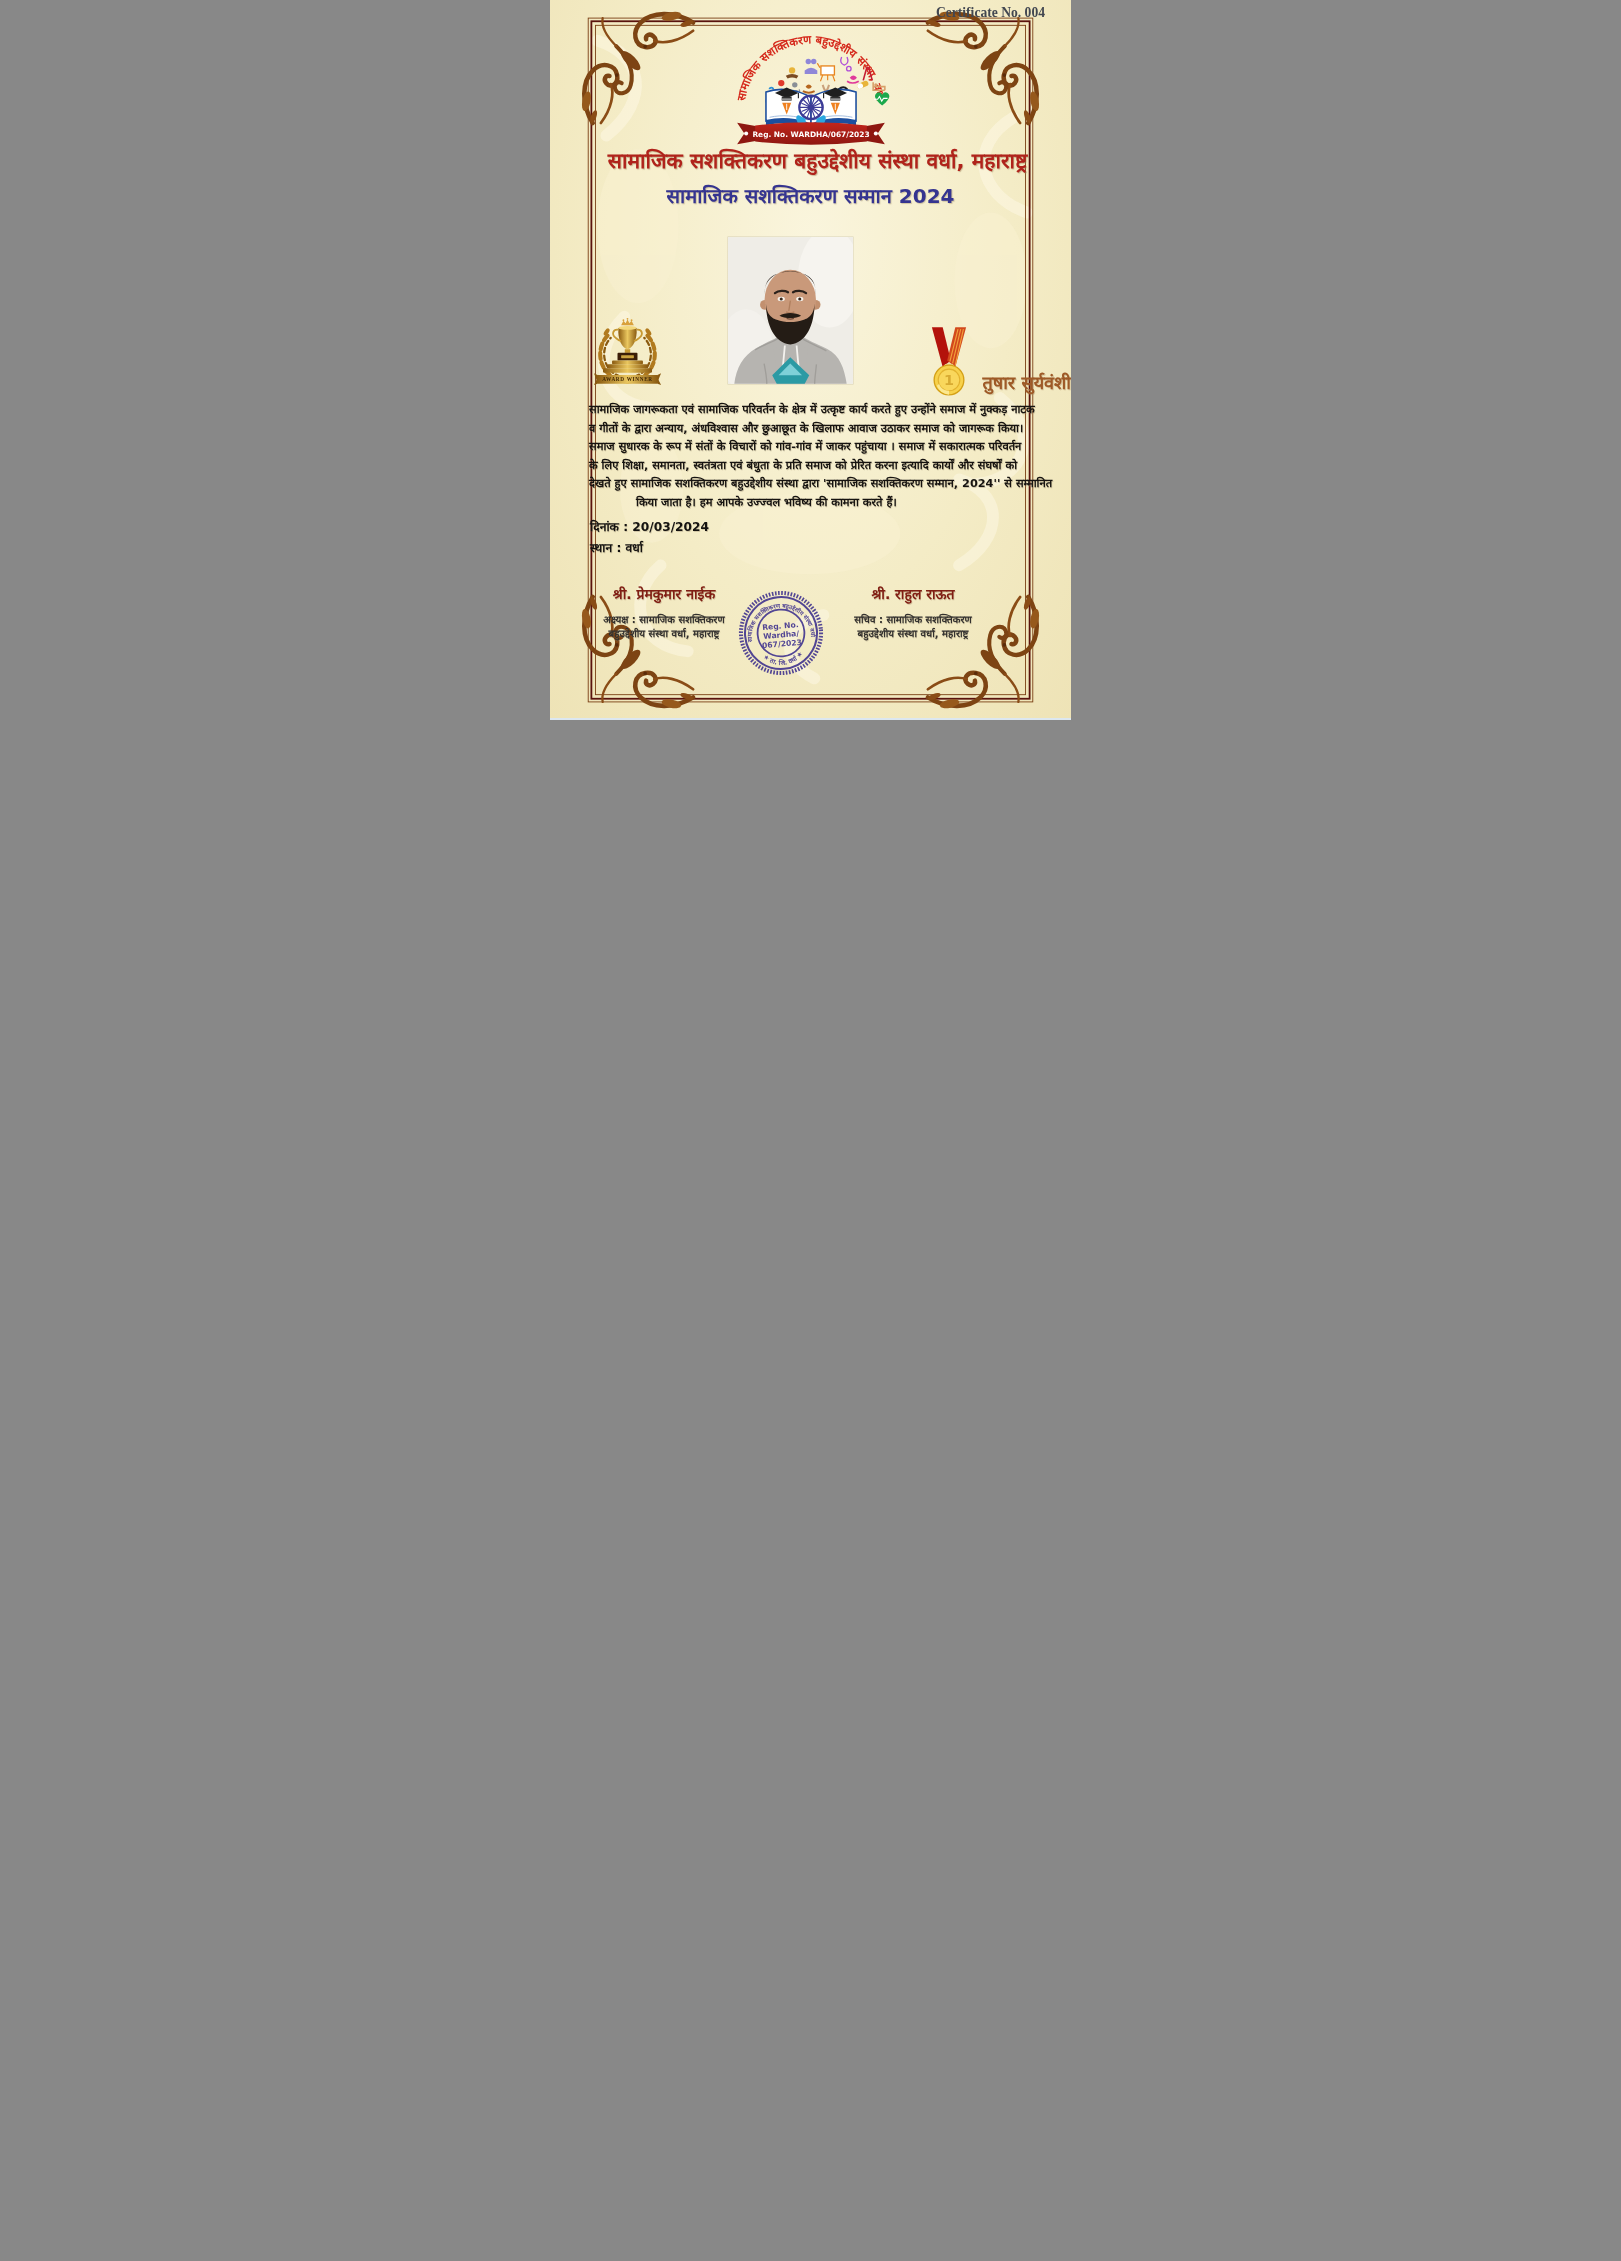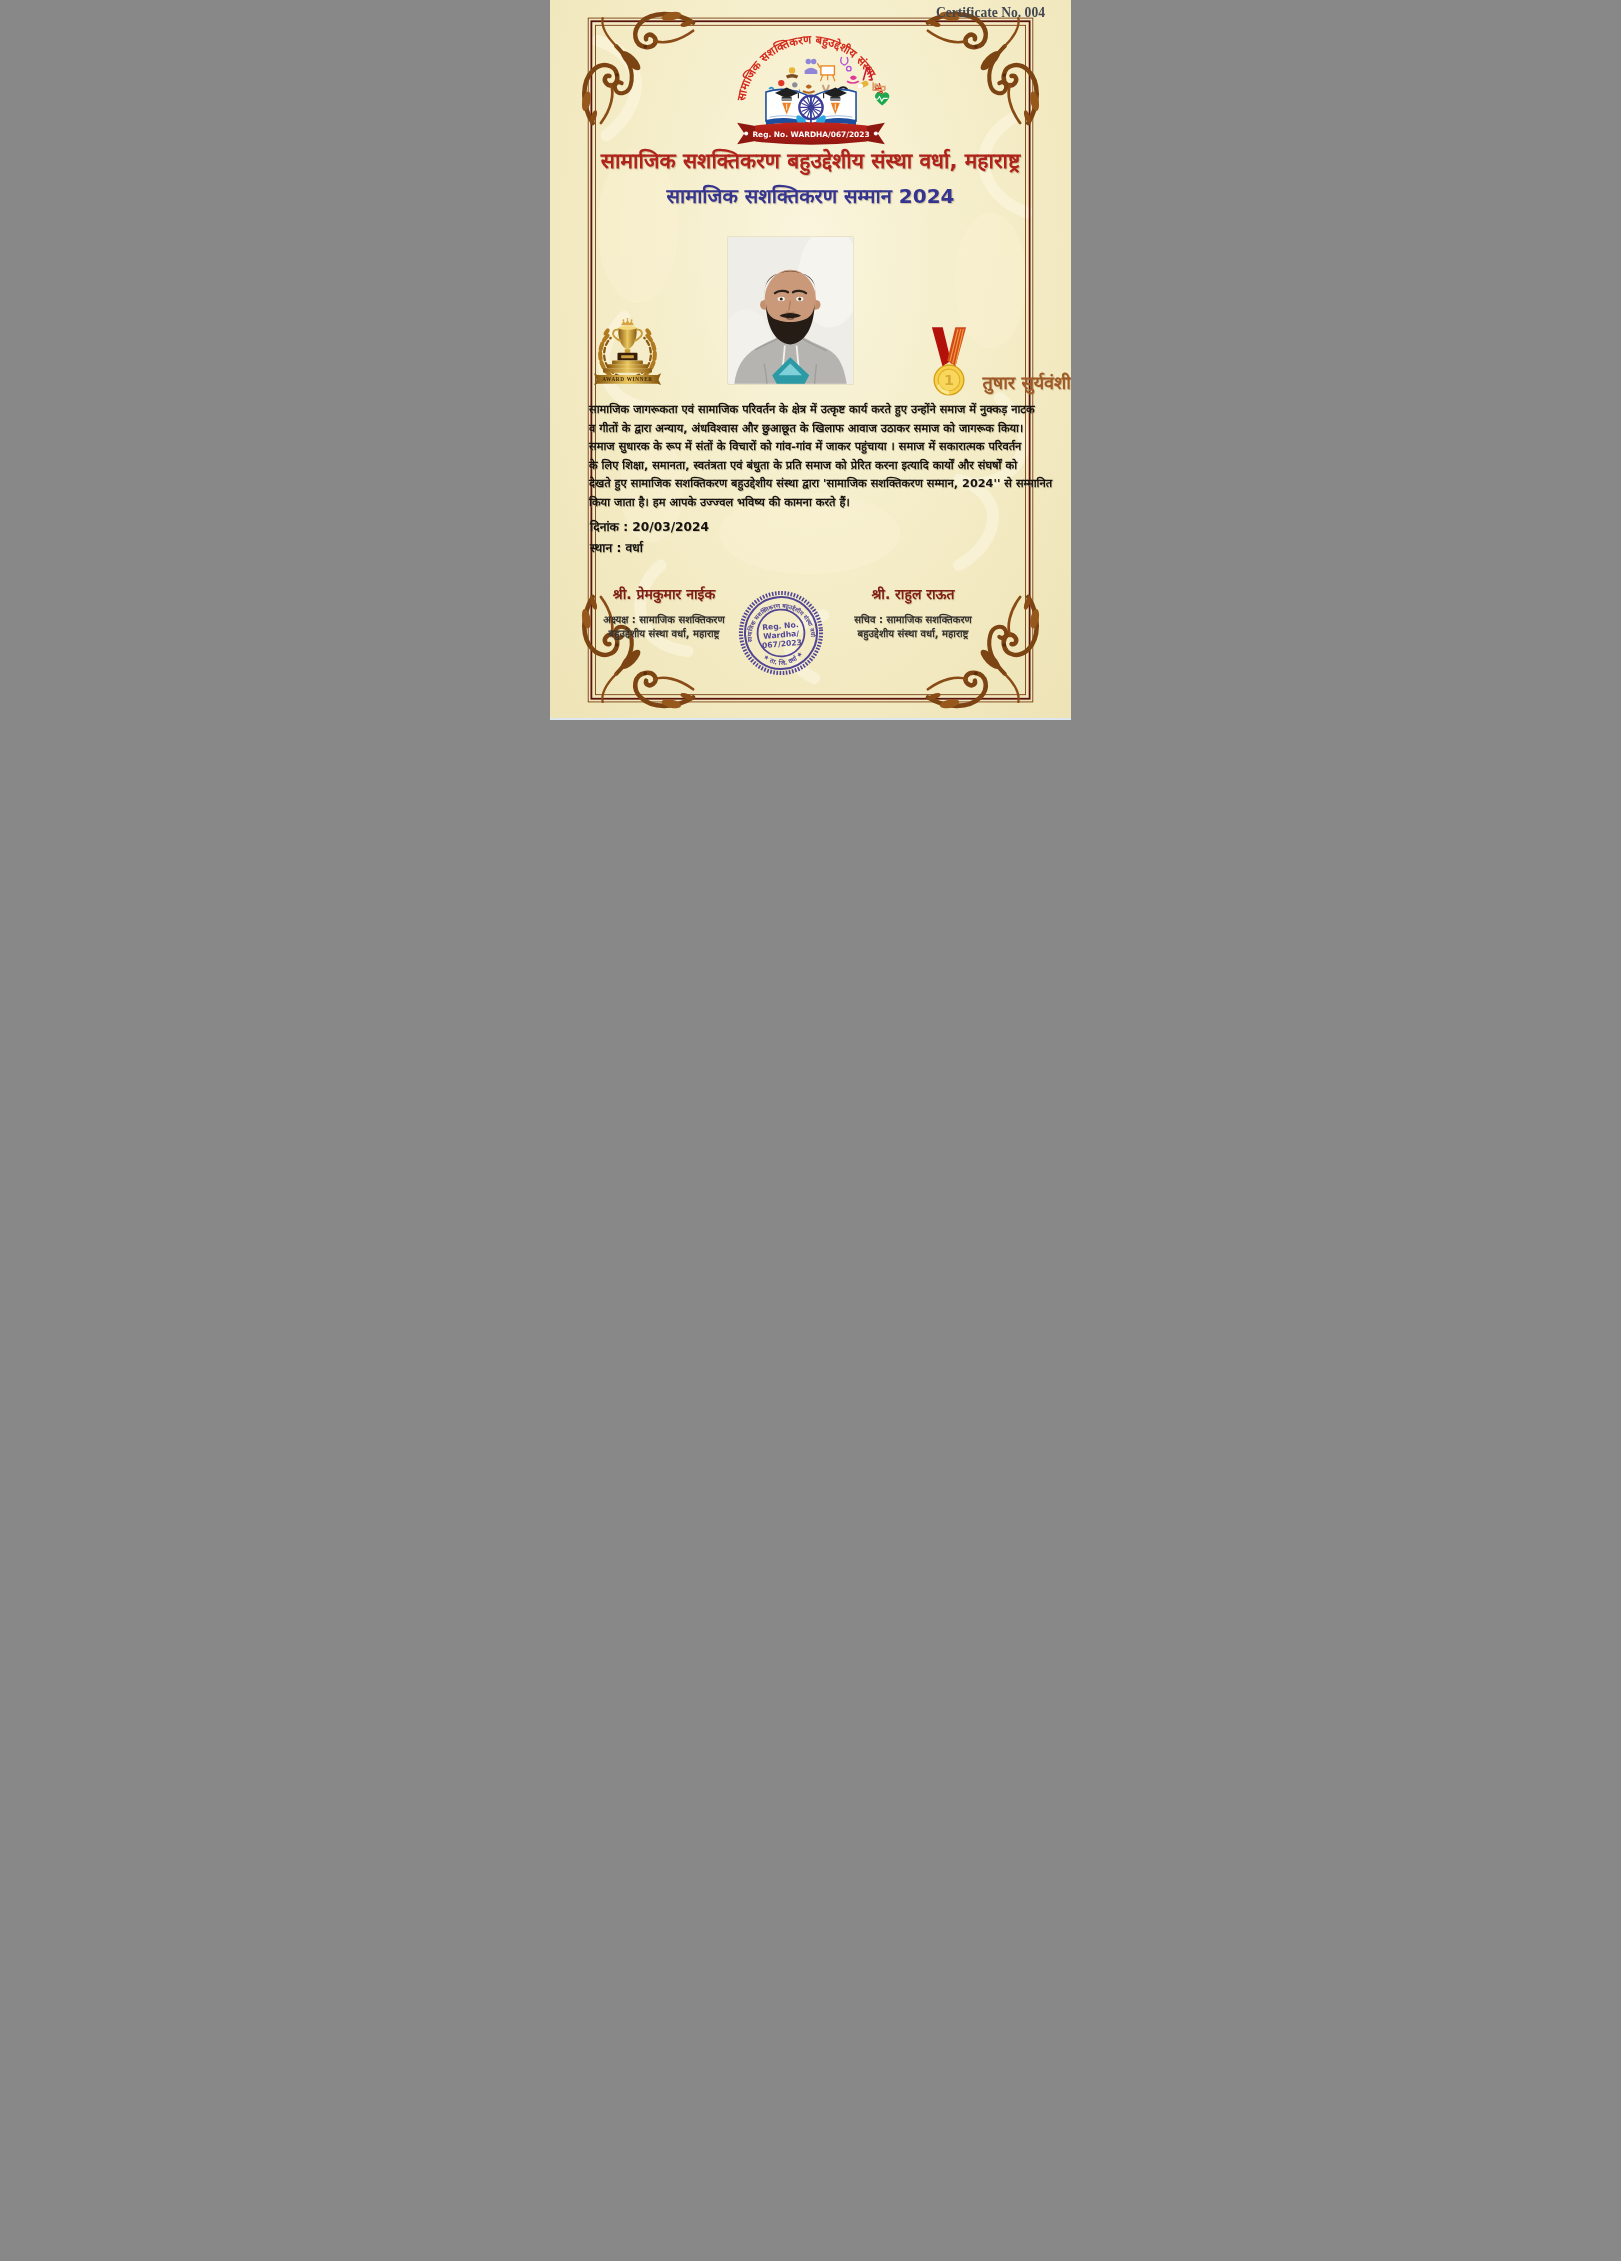--- a/index.html
+++ b/index.html
@@ -12,39 +12,40 @@
   .bg-frame{position:absolute; inset:0; width:100%; height:100%; z-index:1;}
   .cert-no{
     position:absolute; top:4.5px; right:26px; z-index:5;
     font-family:"Liberation Serif", serif; font-weight:bold; font-size:13.6px; color:#424750;
   }
   .logo-wrap{position:absolute; top:29px; left:50%; transform:translateX(-50%); z-index:4;}
   .title1{
     position:absolute; top:146px; left:0; width:100%; text-align:center; z-index:4;
     font-size:21px; font-weight:bold; color:#b0231b; white-space:nowrap;
     text-shadow:0.9px 1.4px 0.9px rgba(150,120,80,.45);
+    padding-left:7px;
   }
   .title2{
     position:absolute; top:182px; left:0; width:100%; text-align:center; z-index:4;
     font-size:20px; font-weight:bold; color:#353490; white-space:nowrap;
     text-shadow:0.9px 1.4px 0.9px rgba(150,130,90,.4);
   }
   .photo{position:absolute; top:237px; left:178px; width:125px; height:147px; z-index:4; box-shadow:0 0 0 0.5px rgba(120,110,90,.25);}
   .trophy{position:absolute; top:317px; left:43px; z-index:4;}
   .medal{position:absolute; top:327px; left:372px; z-index:4;}
   .name{
     position:absolute; top:370px; left:0; width:100%; text-align:right; z-index:4;
     font-size:18px; font-weight:bold; color:#9e5a27; text-shadow:0.9px 0.9px 0.5px rgba(160,130,90,.35);
   }
   .body{position:absolute; top:401px; left:39px; width:403px; z-index:4;}
   .bline{
     font-size:11.3px; font-weight:bold; color:#161310; line-height:18.5px; white-space:nowrap;
     text-align:justify; text-align-last:justify; text-shadow:0.7px 0.9px 0.5px rgba(150,135,105,.4);
   }
-  .bline.last{text-align-last:left;}
+  .bline.last{text-align-last:left;padding-left:47px;}
   .date-line,.place-line{
     position:absolute; left:40px; z-index:4; font-size:12.2px; font-weight:bold; color:#141210;
     text-shadow:0.7px 0.9px 0.5px rgba(150,135,105,.35);
   }
   .date-line{top:518px;}
   .place-line{top:539px;}
   .sig{position:absolute; width:172px; text-align:center; z-index:4;}
   .sig.left{left:28px;}
   .sig.right{left:277px;}
   .sig-name{font-size:14px; font-weight:bold; color:#801e13; text-shadow:0.7px 0.9px 0.5px rgba(150,120,90,.35); white-space:nowrap;}

